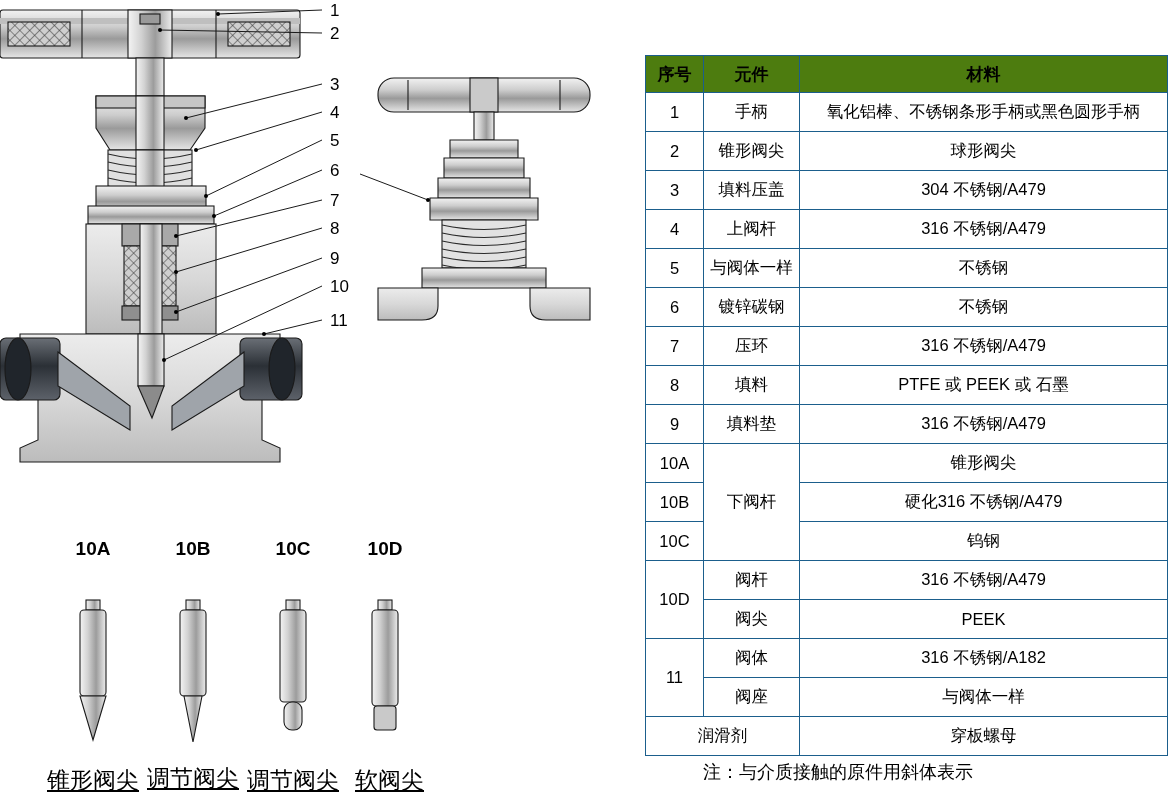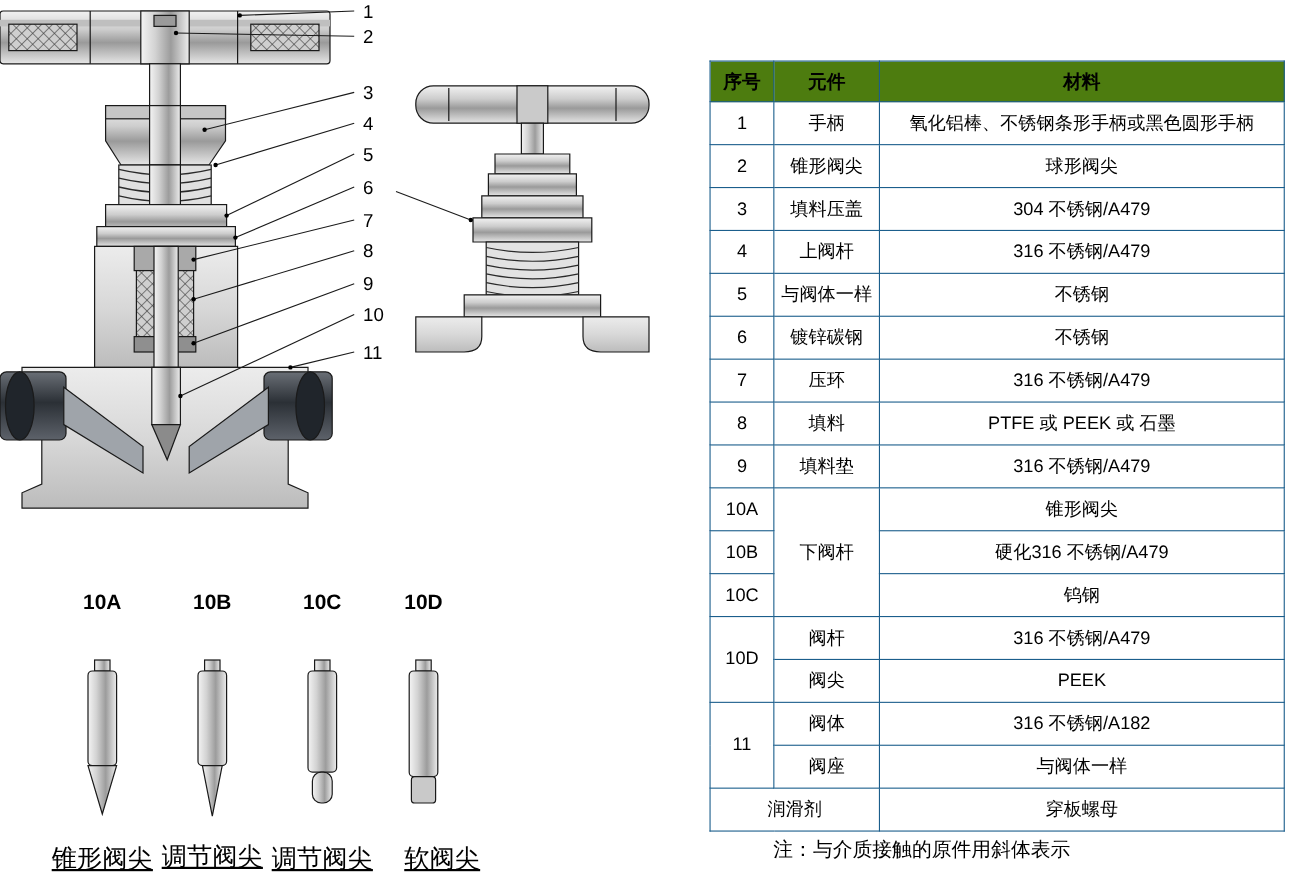--- a/index.html
+++ b/index.html
@@ -307,21 +307,21 @@
   </svg>
 
   <div class="tip-label" style="left:53px; top:538px;">10A</div>
   <div class="tip-label" style="left:153px; top:538px;">10B</div>
   <div class="tip-label" style="left:253px; top:538px;">10C</div>
   <div class="tip-label" style="left:345px; top:538px;">10D</div>
 
   <div class="tip-name" style="left:43px; top:765px;">锥形阀尖</div>
   <div class="tip-name" style="left:143px; top:763px;">调节阀尖</div>
   <div class="tip-name" style="left:243px; top:765px;">调节阀尖</div>
-  <div class="tip-name" style="left:352px; top:765px;">软阀尖</div>
+  <div class="tip-name" style="left:324px; top:765px;text-align:right;">软阀尖</div>
 </div>
 
 <div id="table-wrap">
   <table class="parts">
     <colgroup>
       <col class="c-no">
         <col class="c-part">
         <col class="c-mat">
     </colgroup>
     <thead>

